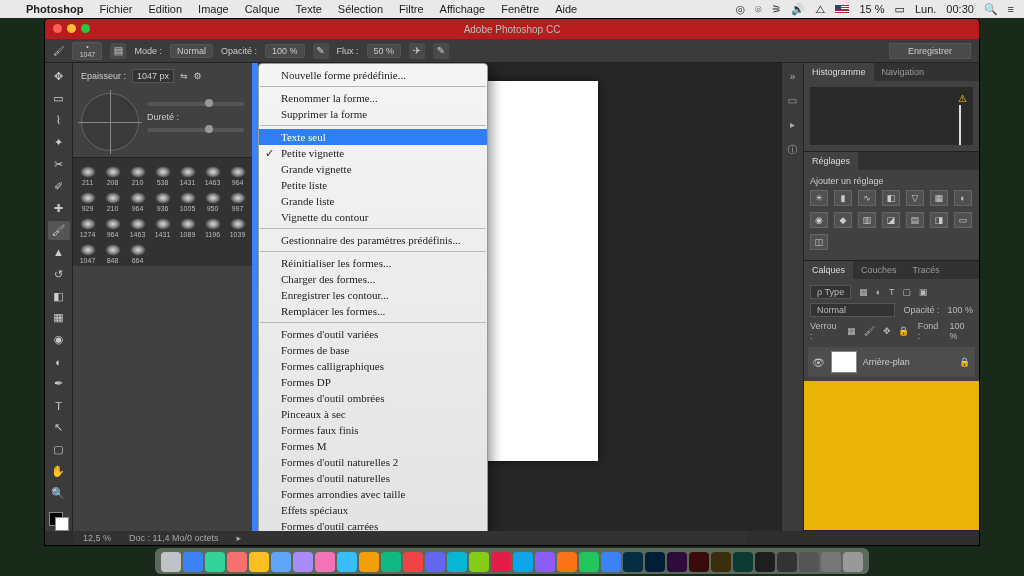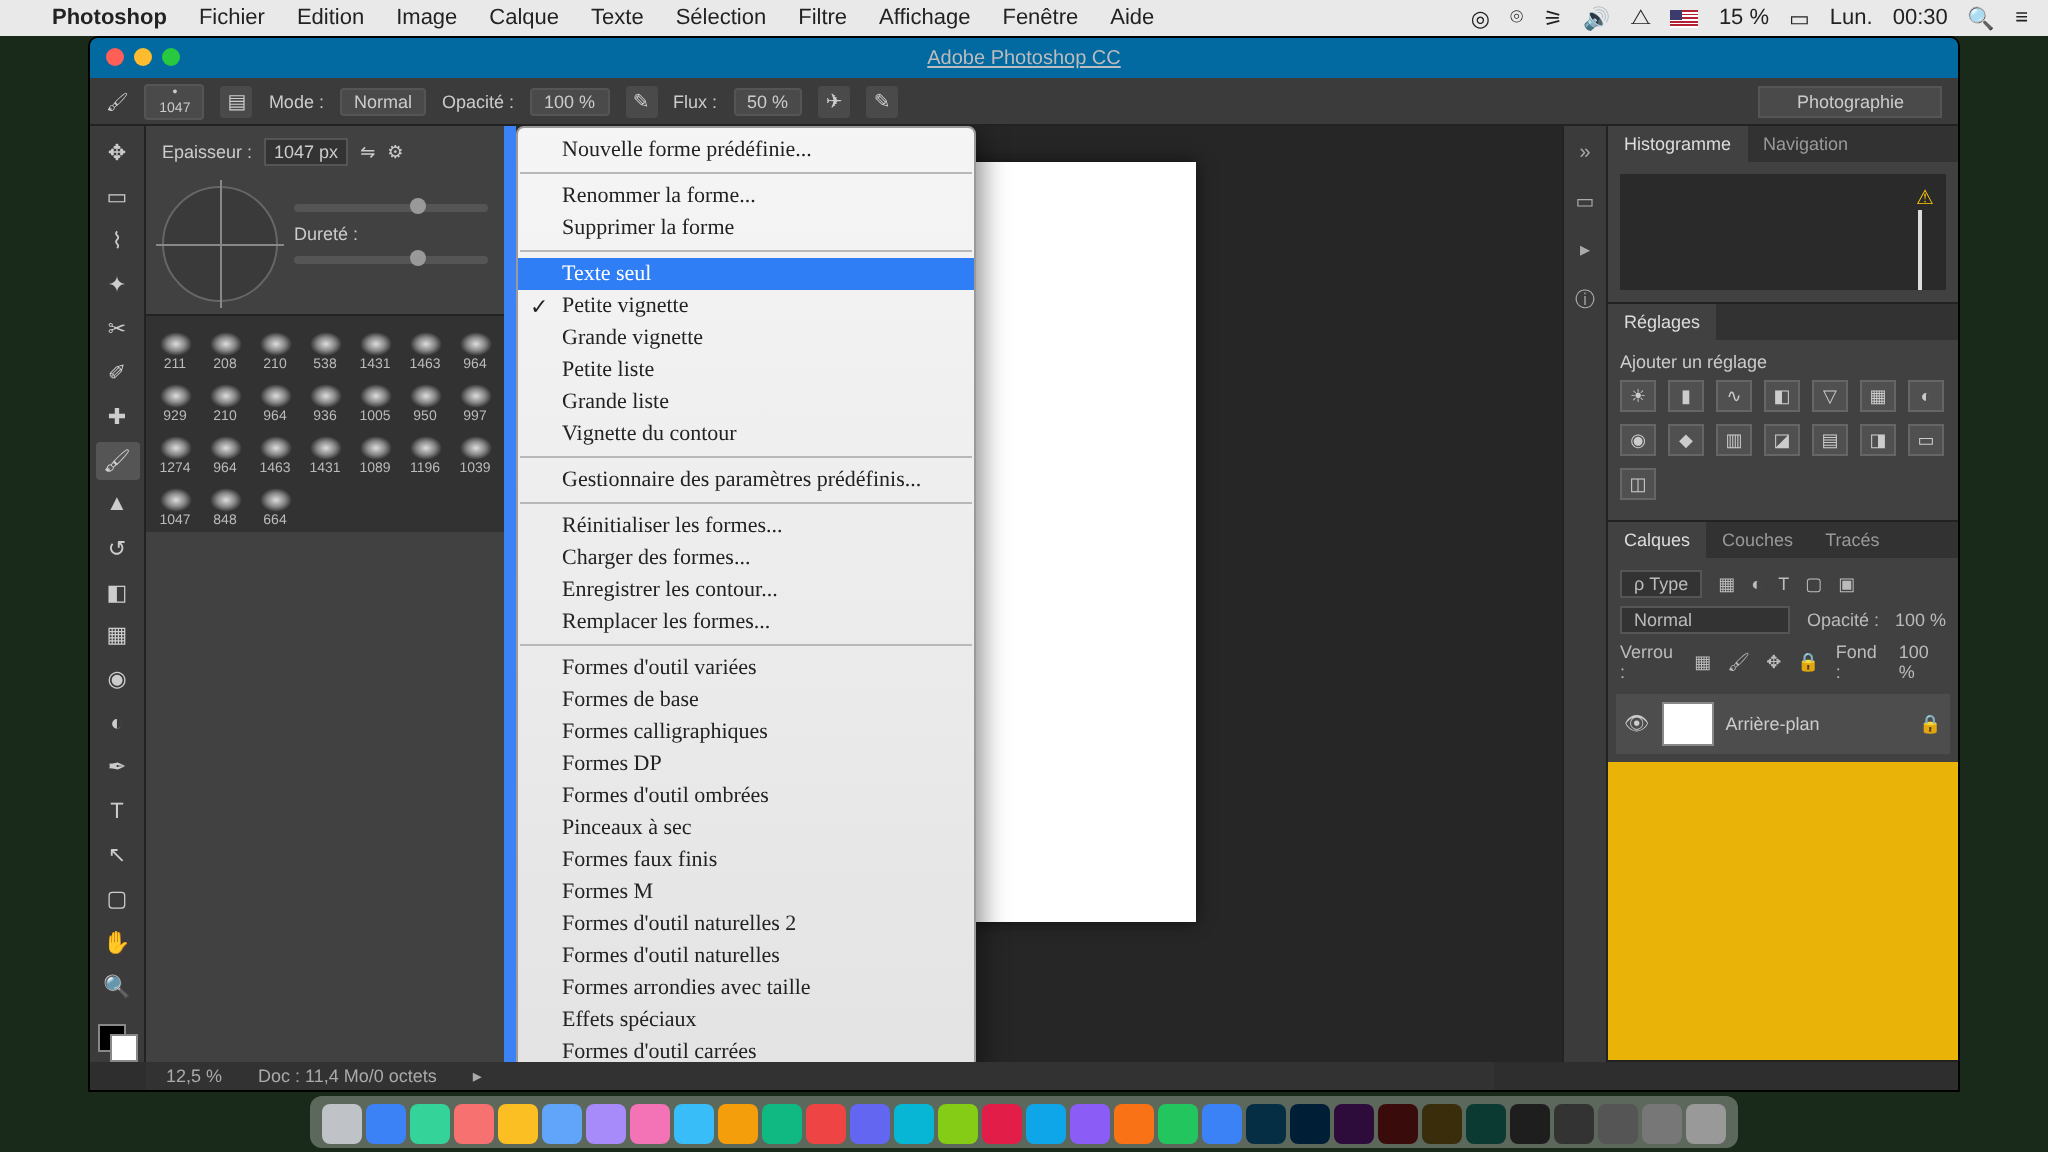--- a/index.html
+++ b/index.html
@@ -12,21 +12,21 @@
   .menubar .mitem { padding:0 8px; cursor:default; }
   .menubar .bold { font-weight:600; }
   .menubar .spacer { flex:1; }
   .menubar .right { display:flex; align-items:center; gap:10px; padding-right:10px; }
   .menubar .right span { font-size:11px; }
   .flag { display:inline-block; width:14px; height:9px; background:linear-gradient(to bottom,#b22234 0 10%,#fff 10% 20%,#b22234 20% 30%,#fff 30% 40%,#b22234 40% 50%,#fff 50% 60%,#b22234 60% 70%,#fff 70% 80%,#b22234 80% 90%,#fff 90% 100%); position:relative; }
   .flag::before { content:""; position:absolute; top:0; left:0; width:6px; height:5px; background:#3c3b6e; }
 
   
   .psw { position:absolute; top:18px; left:44px; right:44px; bottom:30px; background:#2e2e2e; border:1px solid #000; border-radius:5px 5px 0 0; overflow:hidden; }
-  .titlebar { height:20px; background:#0369a1; display:flex; align-items:center; justify-content:center; font-size:10px; color:#bcbcbc; position:relative;text-decoration:underline; }
+  .titlebar { height:20px; background:#b91c1c; display:flex; align-items:center; justify-content:center; font-size:10px; color:#bcbcbc; position:relative; }
   .dots { position:absolute; left:8px; top:5px; display:flex; gap:5px; }
   .dot { width:9px; height:9px; border-radius:50%; }
   .dr{background:#ff5f57}.dy{background:#febc2e}.dg{background:#28c840}
 
   
   .optbar { height:24px; background:#3b3b3b; border-bottom:1px solid #222; display:flex; align-items:center; font-size:9px; color:#ccc; gap:8px; padding-left:8px; }
   .optbar .brushprev { width:30px; height:18px; background:#4a4a4a; border:1px solid #555; border-radius:2px; display:flex; flex-direction:column; align-items:center; justify-content:center; font-size:7px; line-height:8px; }
   .optbar .field { background:#4a4a4a; border:1px solid #555; padding:1px 6px; border-radius:2px; }
   .optbar .ico { width:16px; height:16px; background:#4a4a4a; border-radius:2px; display:flex; align-items:center; justify-content:center; font-size:10px; }
   .workspace { margin-left:auto; margin-right:8px; background:#4a4a4a; padding:2px 18px; font-size:9px; color:#ccc; border:1px solid #555; }
@@ -145,21 +145,21 @@
       <span class="ico">▤</span>
       <span>Mode :</span>
       <span class="field">Normal</span>
       <span>Opacité :</span>
       <span class="field">100 %</span>
       <span class="ico">✎</span>
       <span>Flux :</span>
       <span class="field">50 %</span>
       <span class="ico">✈</span>
       <span class="ico">✎</span>
-      <div class="workspace">Photographie</div>
+      <div class="workspace">Enregistrer</div>
     </div>
 
     <div class="main">
 
       <div class="tools">
         <div class="tool">✥</div>
         <div class="tool">▭</div>
         <div class="tool">⌇</div>
         <div class="tool">✦</div>
         <div class="tool">✂</div>

